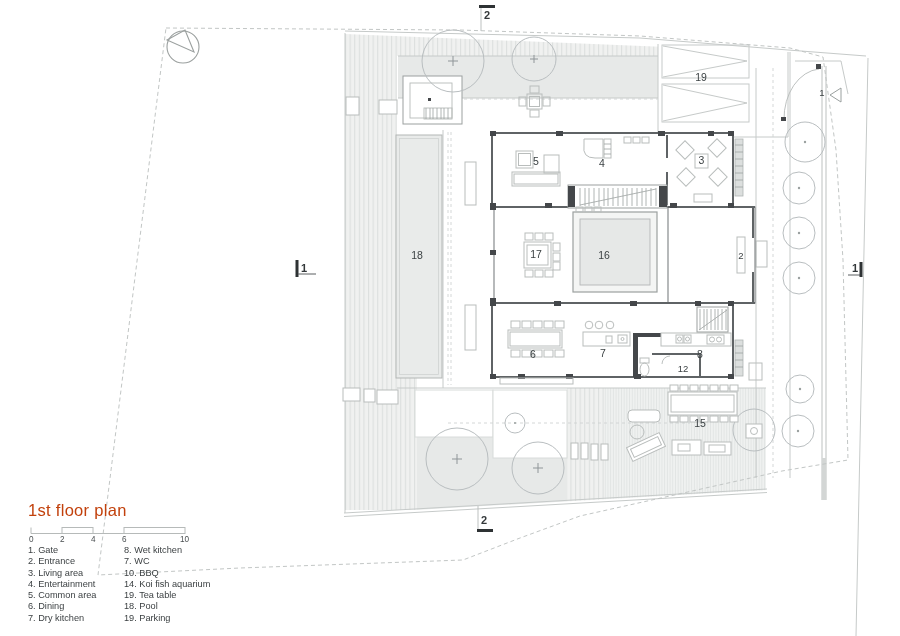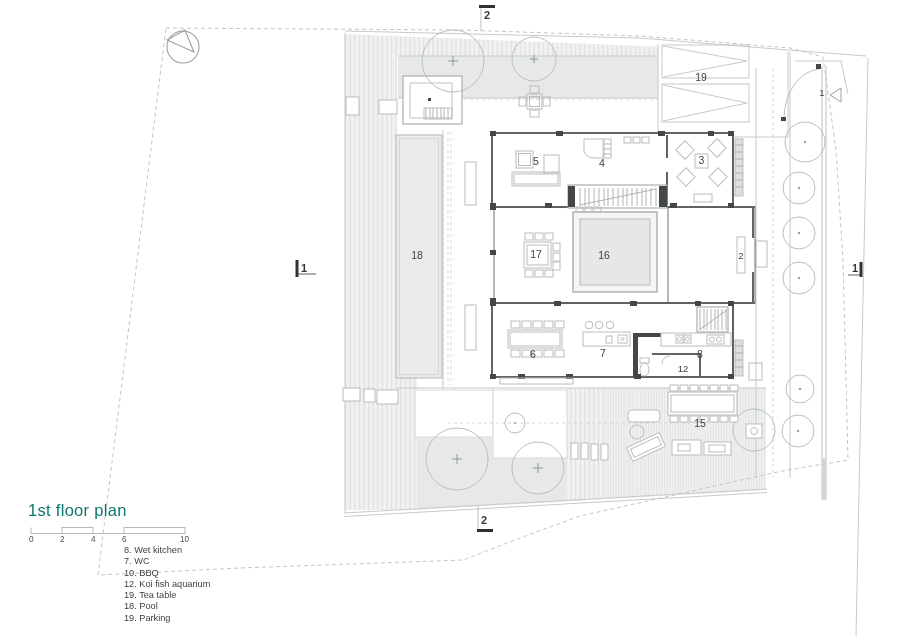--- a/index.html
+++ b/index.html
@@ -21,21 +21,21 @@
   .dash{fill:none;stroke:#c2c6c5;stroke-width:1;stroke-dasharray:4 3;}
   .dash2{fill:none;stroke:#cfd3d2;stroke-width:0.9;stroke-dasharray:3 3;}
   .lbl{font:10.5px "Liberation Sans",sans-serif;fill:#3c4244;text-anchor:middle;}
   .lbls{font:9.5px "Liberation Sans",sans-serif;fill:#3c4244;text-anchor:middle;}
   .mk{font:600 11px "Liberation Sans",sans-serif;fill:#33383a;text-anchor:middle;}
   .bar{fill:#2e3234;}
   .gray{fill:#e7e9e8;}
   .pool{fill:#e9ebea;stroke:#b3b7b6;stroke-width:1;}
   
   .legend{position:absolute;left:28px;top:501px;width:250px;color:#3a3f41;}
-  .legend-title{font-size:16.5px;font-weight:500;letter-spacing:.3px;color:#0f766e;}
+  .legend-title{font-size:16.5px;font-weight:500;letter-spacing:.3px;color:#c2410c;}
   .scalebar{margin-top:4px;display:block;}
   .sticks{font:8.2px "Liberation Sans",sans-serif;fill:#4a4f51;}
   .cols{position:relative;margin-top:2px;height:90px;}
   .col{position:absolute;top:0;}
   .col1{left:0;}
   .col2{left:96px;}
   .li{font-size:9.2px;line-height:11.3px;white-space:nowrap;}
 </style>
 </head>
 <body>
@@ -420,25 +420,34 @@
       <path d="M3,3.5 V9.5" stroke="#b6bab9" stroke-width="1" fill="none"></path>
       <rect x="34" y="3.5" width="31" height="6" fill="none" stroke="#b6bab9"></rect>
       <rect x="96" y="3.5" width="61" height="6" fill="none" stroke="#b6bab9"></rect>
       <text class="sticks" x="1" y="18">0</text>
       <text class="sticks" x="32" y="18">2</text>
       <text class="sticks" x="63" y="18">4</text>
       <text class="sticks" x="94" y="18">6</text>
       <text class="sticks" x="152" y="18">10</text>
     </svg>
     <div class="cols">
+      <div class="col col1">
+        <div class="li">1. Gate</div>
+        <div class="li">2. Entrance</div>
+        <div class="li">3. Living area</div>
+        <div class="li">4. Entertainment</div>
+        <div class="li">5. Common area</div>
+        <div class="li">6. Dining</div>
+        <div class="li">7. Dry kitchen</div>
+      </div>
       <div class="col col2">
         <div class="li">8. Wet kitchen</div>
         <div class="li">7. WC</div>
         <div class="li">10. BBQ</div>
-        <div class="li">12. Koi fish aquarium</div>
+        <div class="li">14. Koi fish aquarium</div>
         <div class="li">19. Tea table</div>
         <div class="li">18. Pool</div>
         <div class="li">19. Parking</div>
       </div>
     </div>
   </div>
 
 </div>
 
 </body></html>

